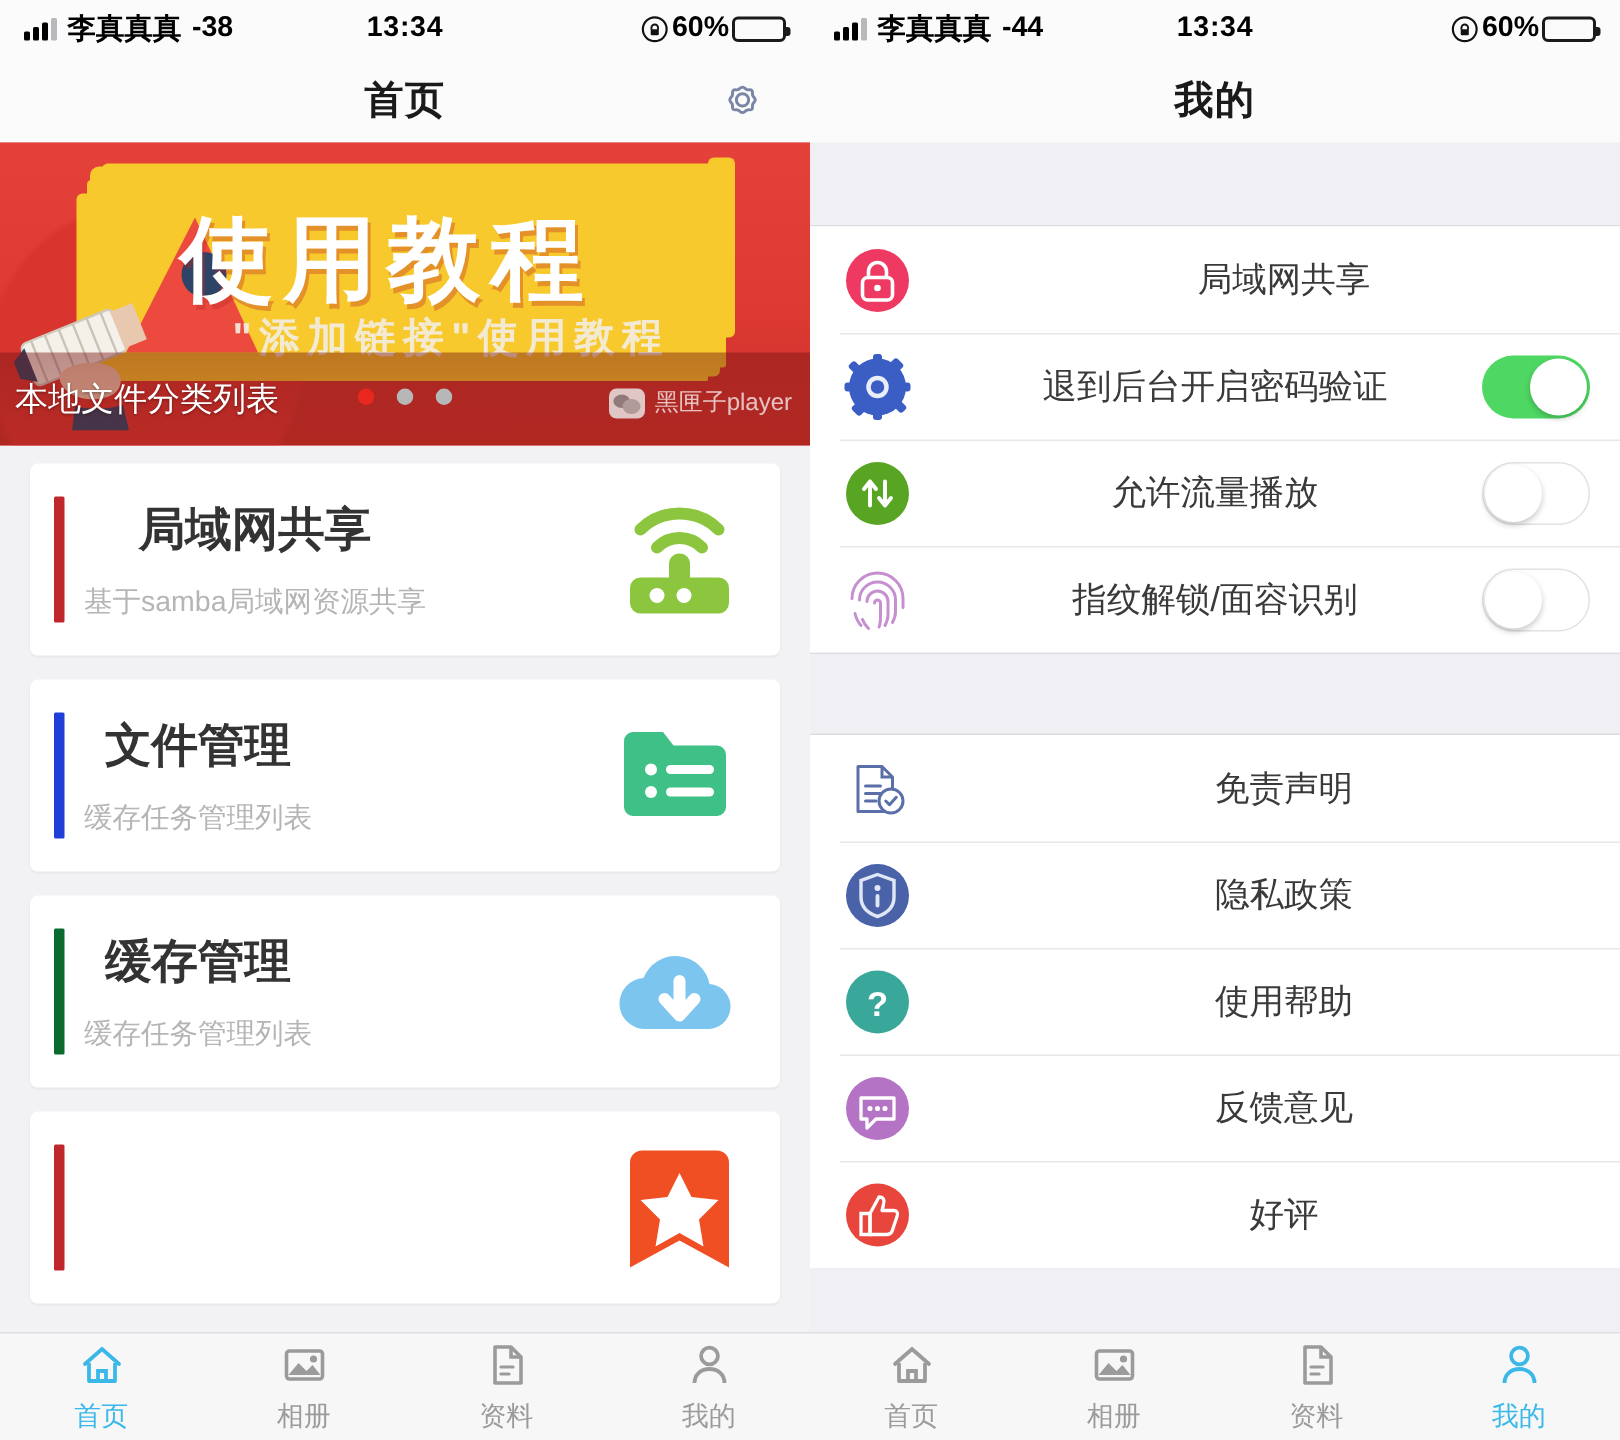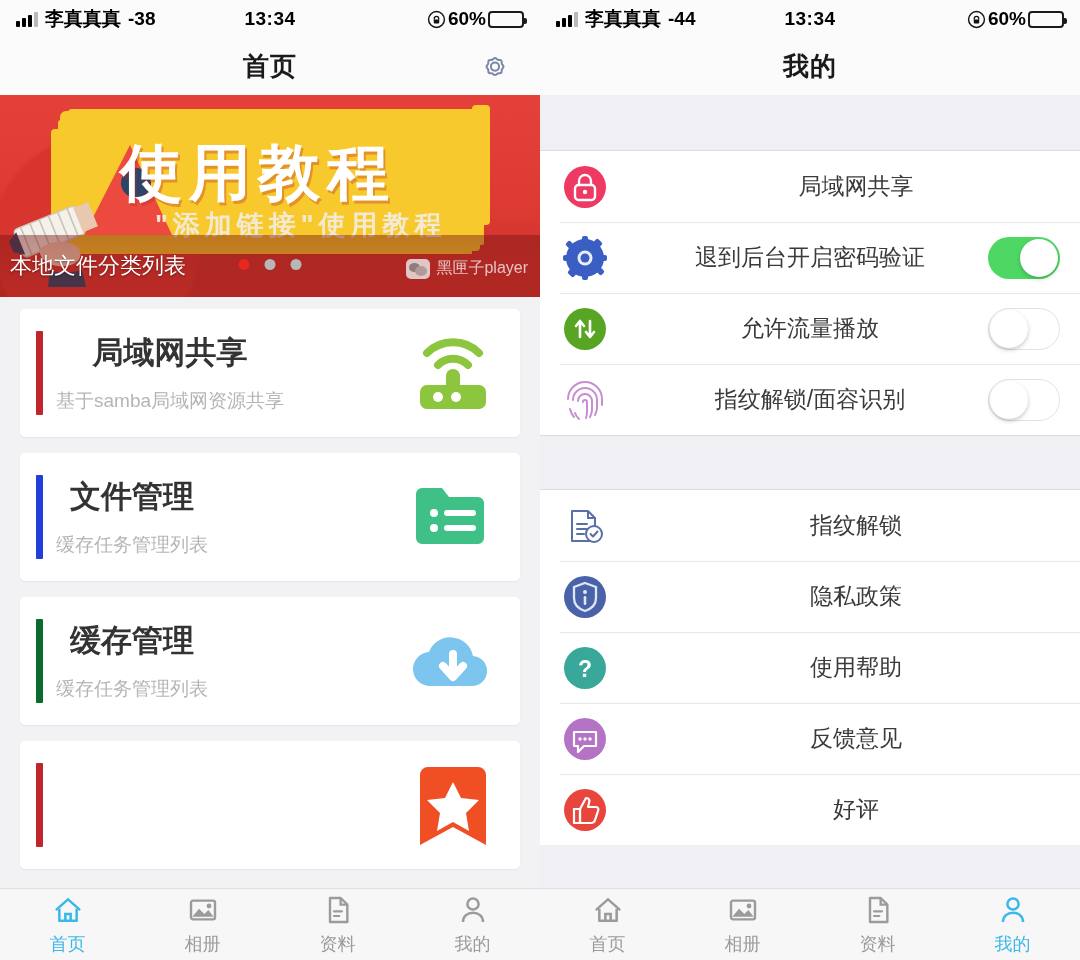--- a/index.html
+++ b/index.html
@@ -414,21 +414,21 @@
       <div class="row">
         <span class="row-ico">
           <svg width="46" height="46" viewBox="0 0 46 46" fill="none" stroke="#5a6fa8" stroke-width="2">
             <path d="M10 8h16l7 7v23H10z" stroke-linejoin="round"></path>
             <path d="M26 8v7h7"></path>
             <path d="M15 21h10M15 26h10M15 31h7" stroke-linecap="round"></path>
             <circle cx="32" cy="31" r="8" fill="#fff"></circle>
             <path d="M28.5 31l2.5 2.5 4.5-5" stroke-linecap="round" stroke-linejoin="round"></path>
           </svg>
         </span>
-        <span class="row-label">指纹解锁</span>
+        <span class="row-label">免责声明</span>
       </div>
 
       <div class="row">
         <span class="row-ico">
           <svg width="46" height="46" viewBox="0 0 46 46">
               <circle cx="23" cy="23" r="21" fill="#4a62a8"></circle>
               <path d="M23 9l11 4v11c0 7-5 11-11 13-6-2-11-6-11-13V13z" fill="none" stroke="#dfe6f5" stroke-width="2.3"></path>
               <circle cx="23" cy="18" r="2" fill="#dfe6f5"></circle>
               <rect x="21.7" y="22" width="2.6" height="9" rx="1.3" fill="#dfe6f5"></rect>
             </svg>

